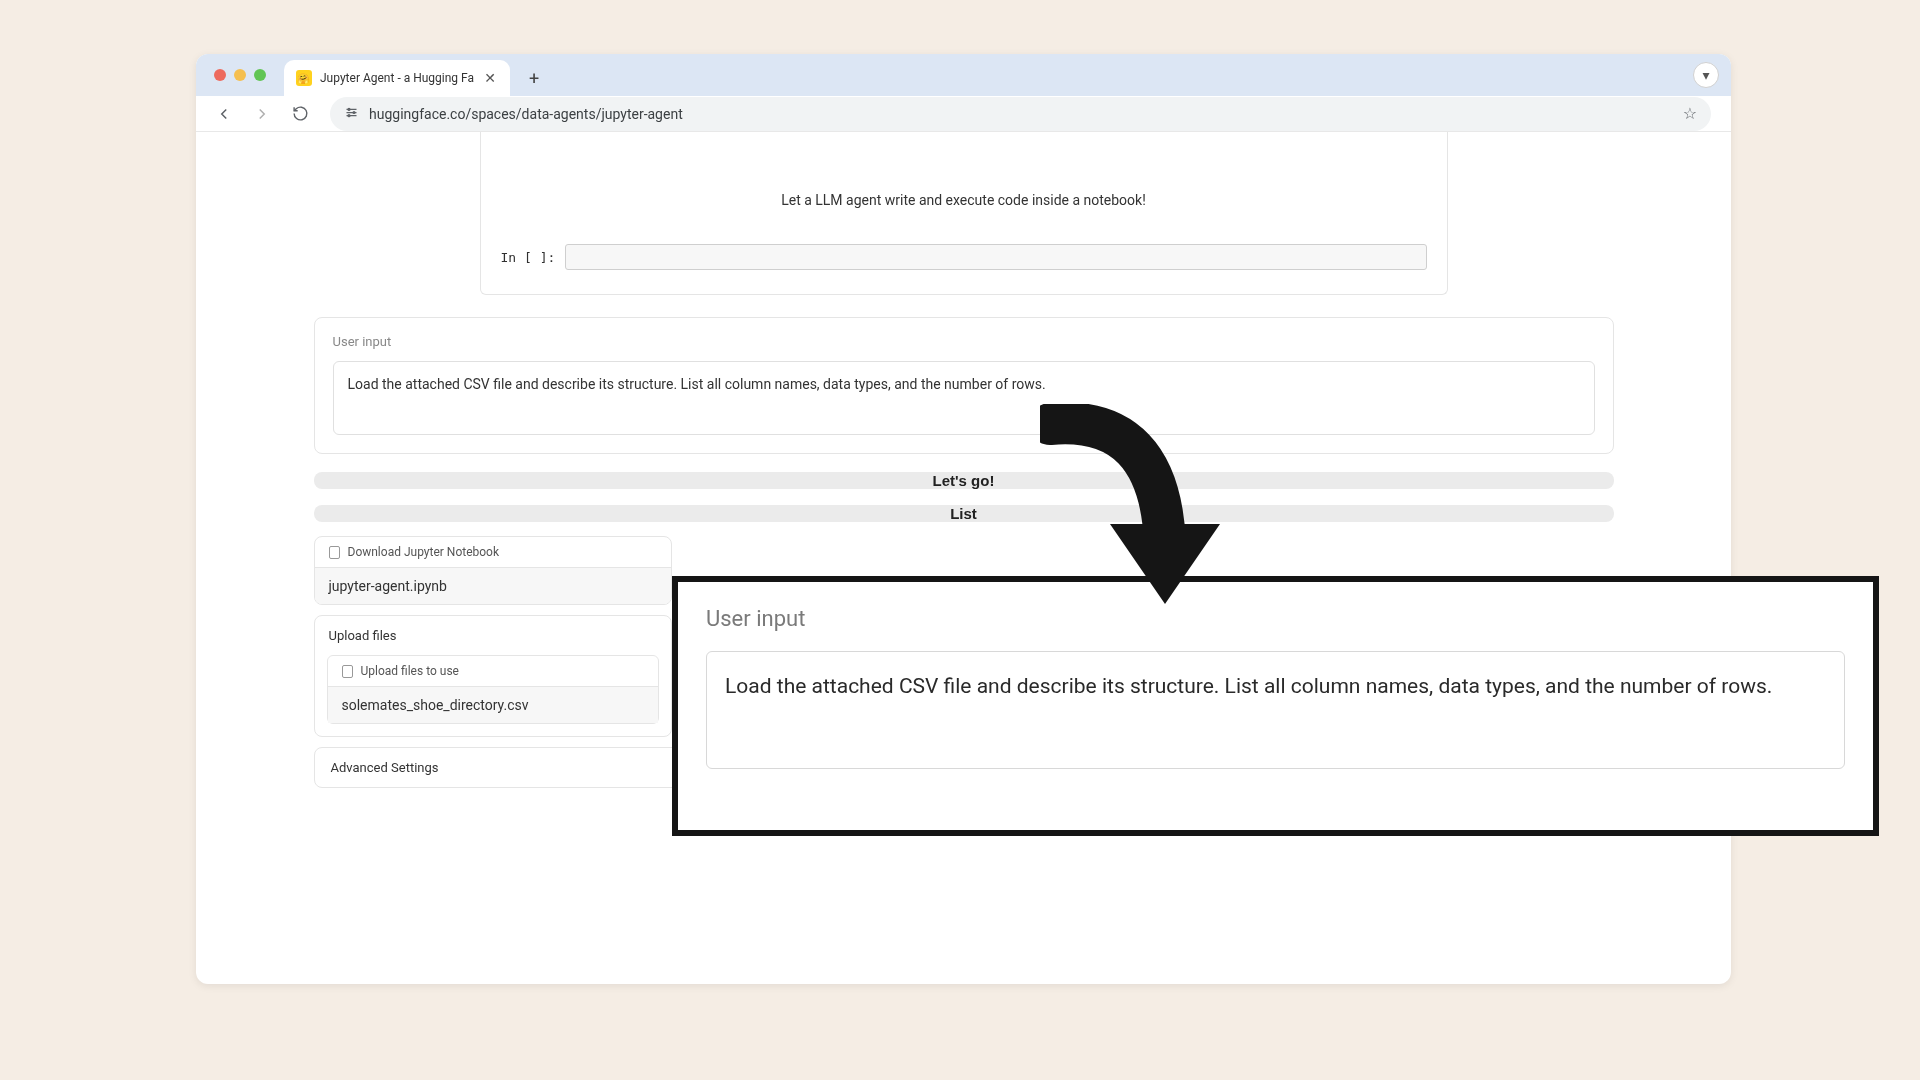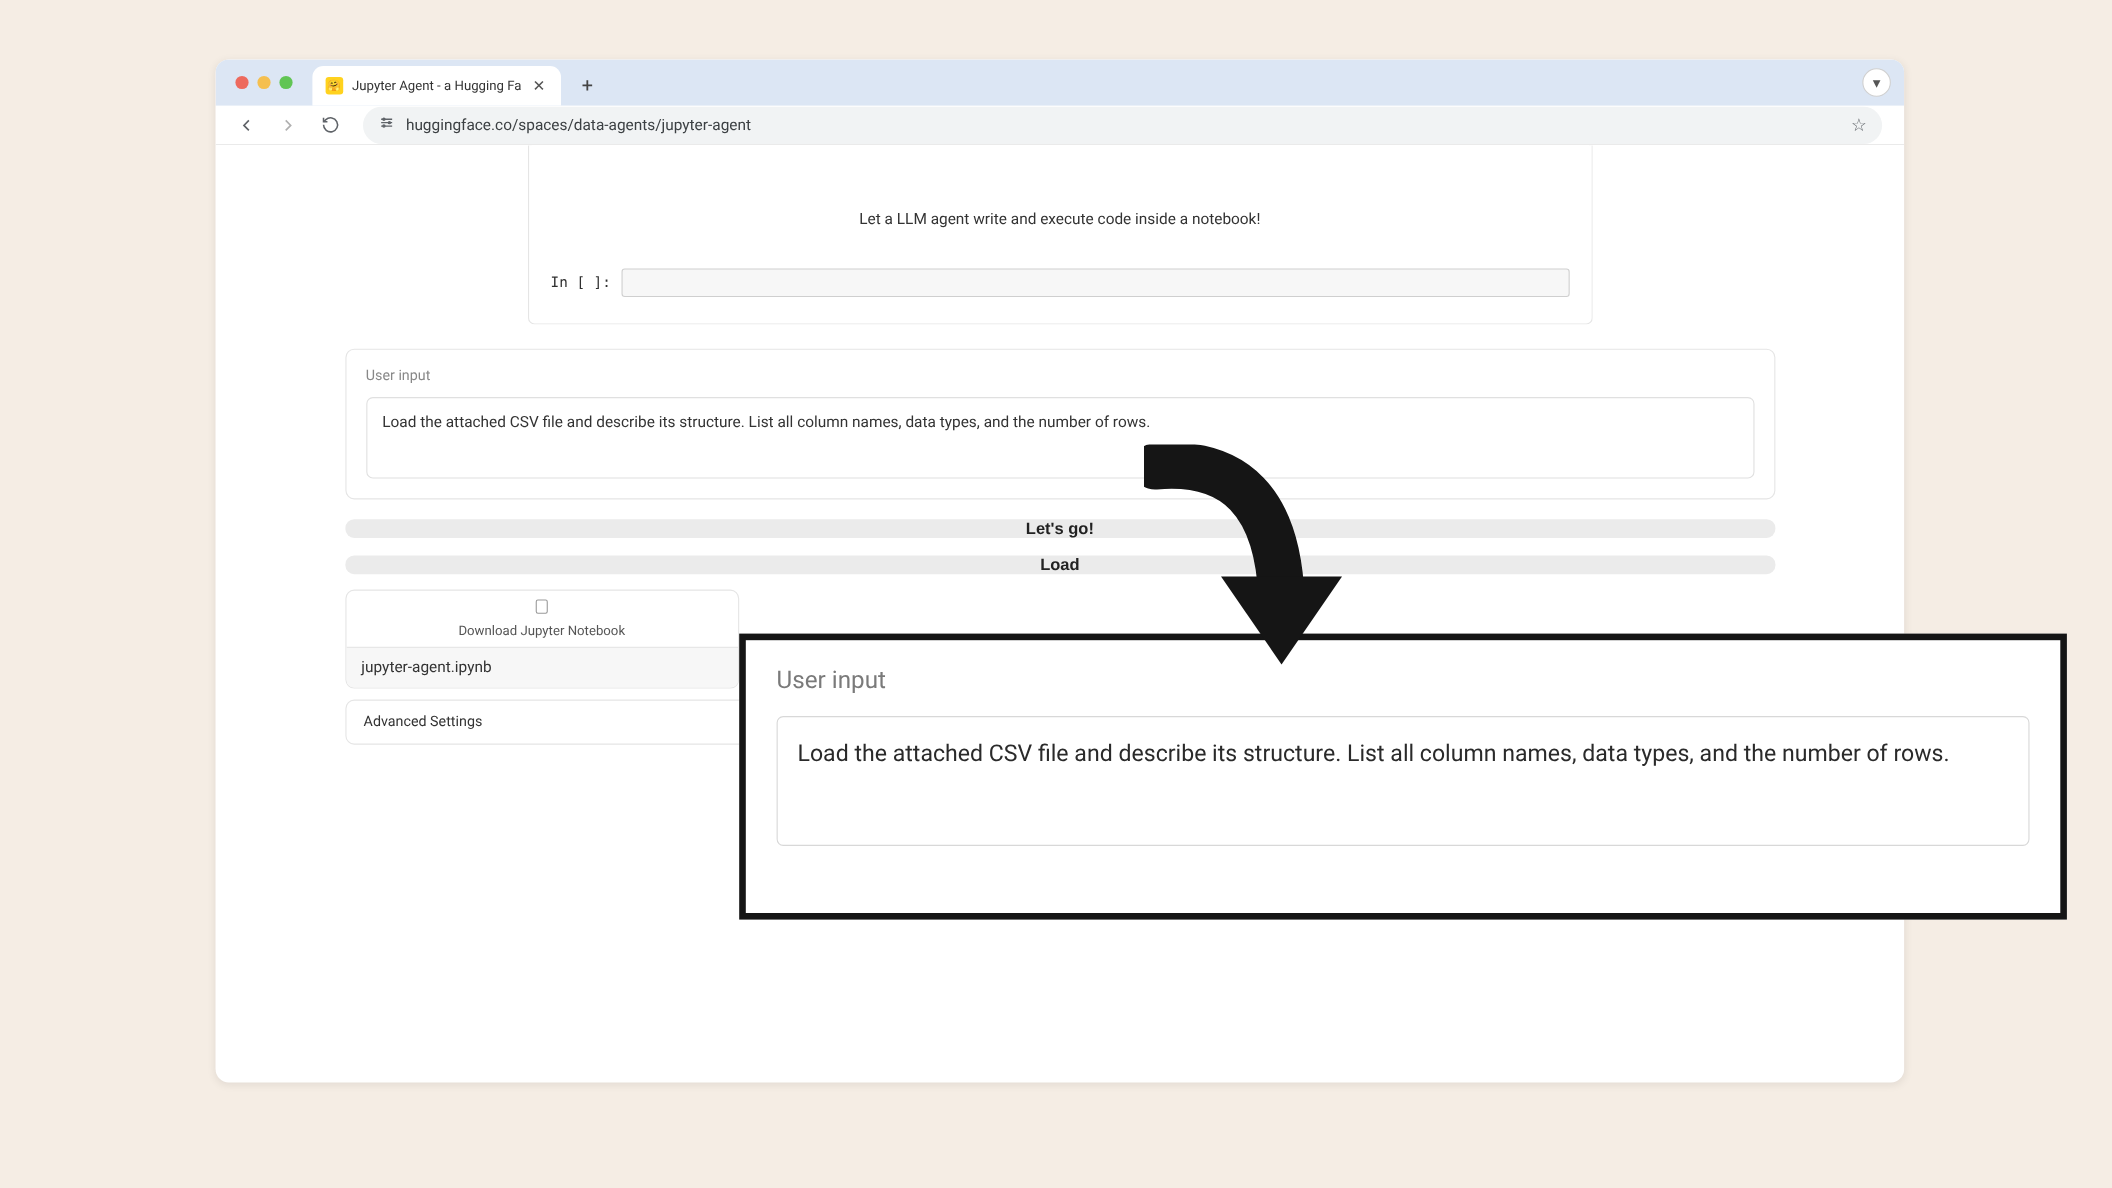--- a/index.html
+++ b/index.html
@@ -227,21 +227,20 @@
   overflow: hidden;
   margin-bottom: 10px;
 }
 .file-card-header {
   font-size: 13px;
   color: #333;
   padding: 12px 14px;
   display: flex;
   align-items: center;
   gap: 8px;
-  flex-direction: column;
 }
 .file-card-header.small {
   padding: 8px 14px;
   font-size: 12px;
   color: #555;
 }
 .file-sub-border {
   border: 1px solid #e5e5e5;
   margin: 0 12px 12px 12px;
   border-radius: 6px;
@@ -370,32 +369,42 @@
 
     <div class="section">
       <div class="user-input-card">
         <div class="user-input-label">User input</div>
         <div class="user-input-box">Load the attached CSV file and describe its structure. List all column names, data types, and the number of rows.</div>
       </div>
     </div>
 
     <div class="button-row">
       <button class="big-btn">Let's go!</button>
-      <button class="big-btn">Load</button>
+      <button class="big-btn">List</button>
     </div>
 
     <div class="file-sections">
       <div class="file-card half-width">
         <div class="file-card-header small">
           <span class="doc-icon"></span>
           <span>Download Jupyter Notebook</span>
         </div>
         <div class="file-name-row">jupyter-agent.ipynb</div>
       </div>
 
+      <div class="file-card half-width">
+        <div class="file-card-header">Upload files</div>
+        <div class="file-sub-border">
+          <div class="file-card-header small">
+            <span class="doc-icon"></span>
+            <span>Upload files to use</span>
+          </div>
+          <div class="file-name-row">solemates_shoe_directory.csv</div>
+        </div>
+      </div>
 
       <div class="advanced-card">
         <span>Advanced Settings</span>
       </div>
     </div>
 
   </div>
 </div>
 
 <div class="callout-arrow">

